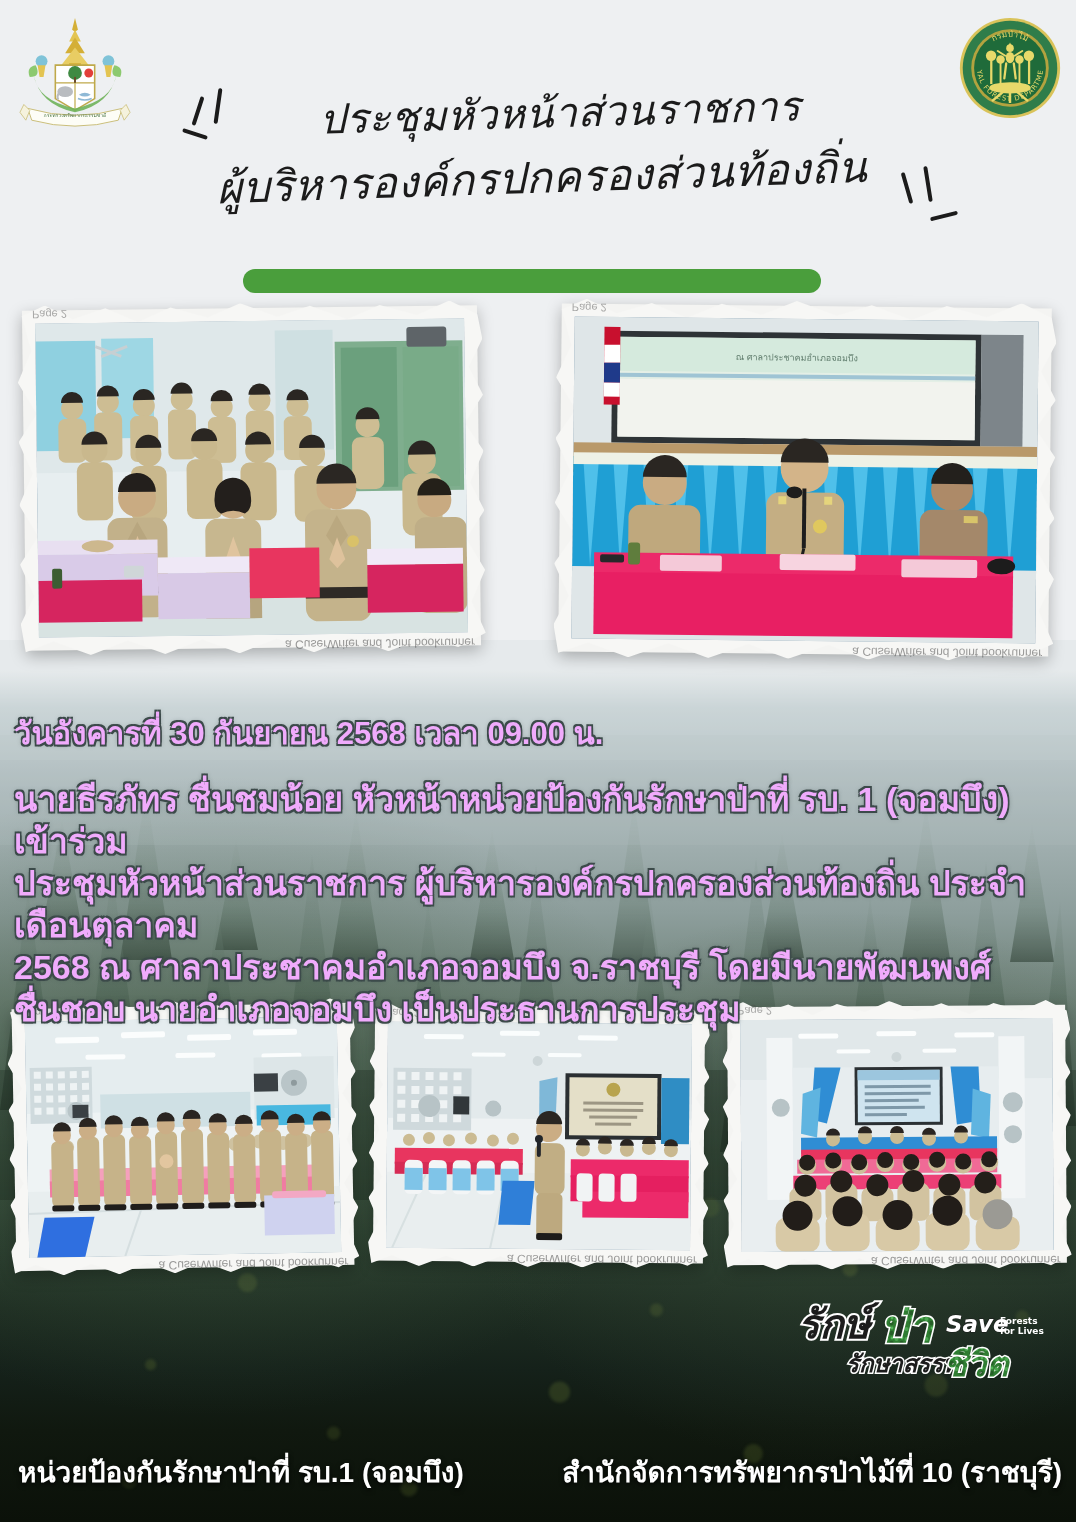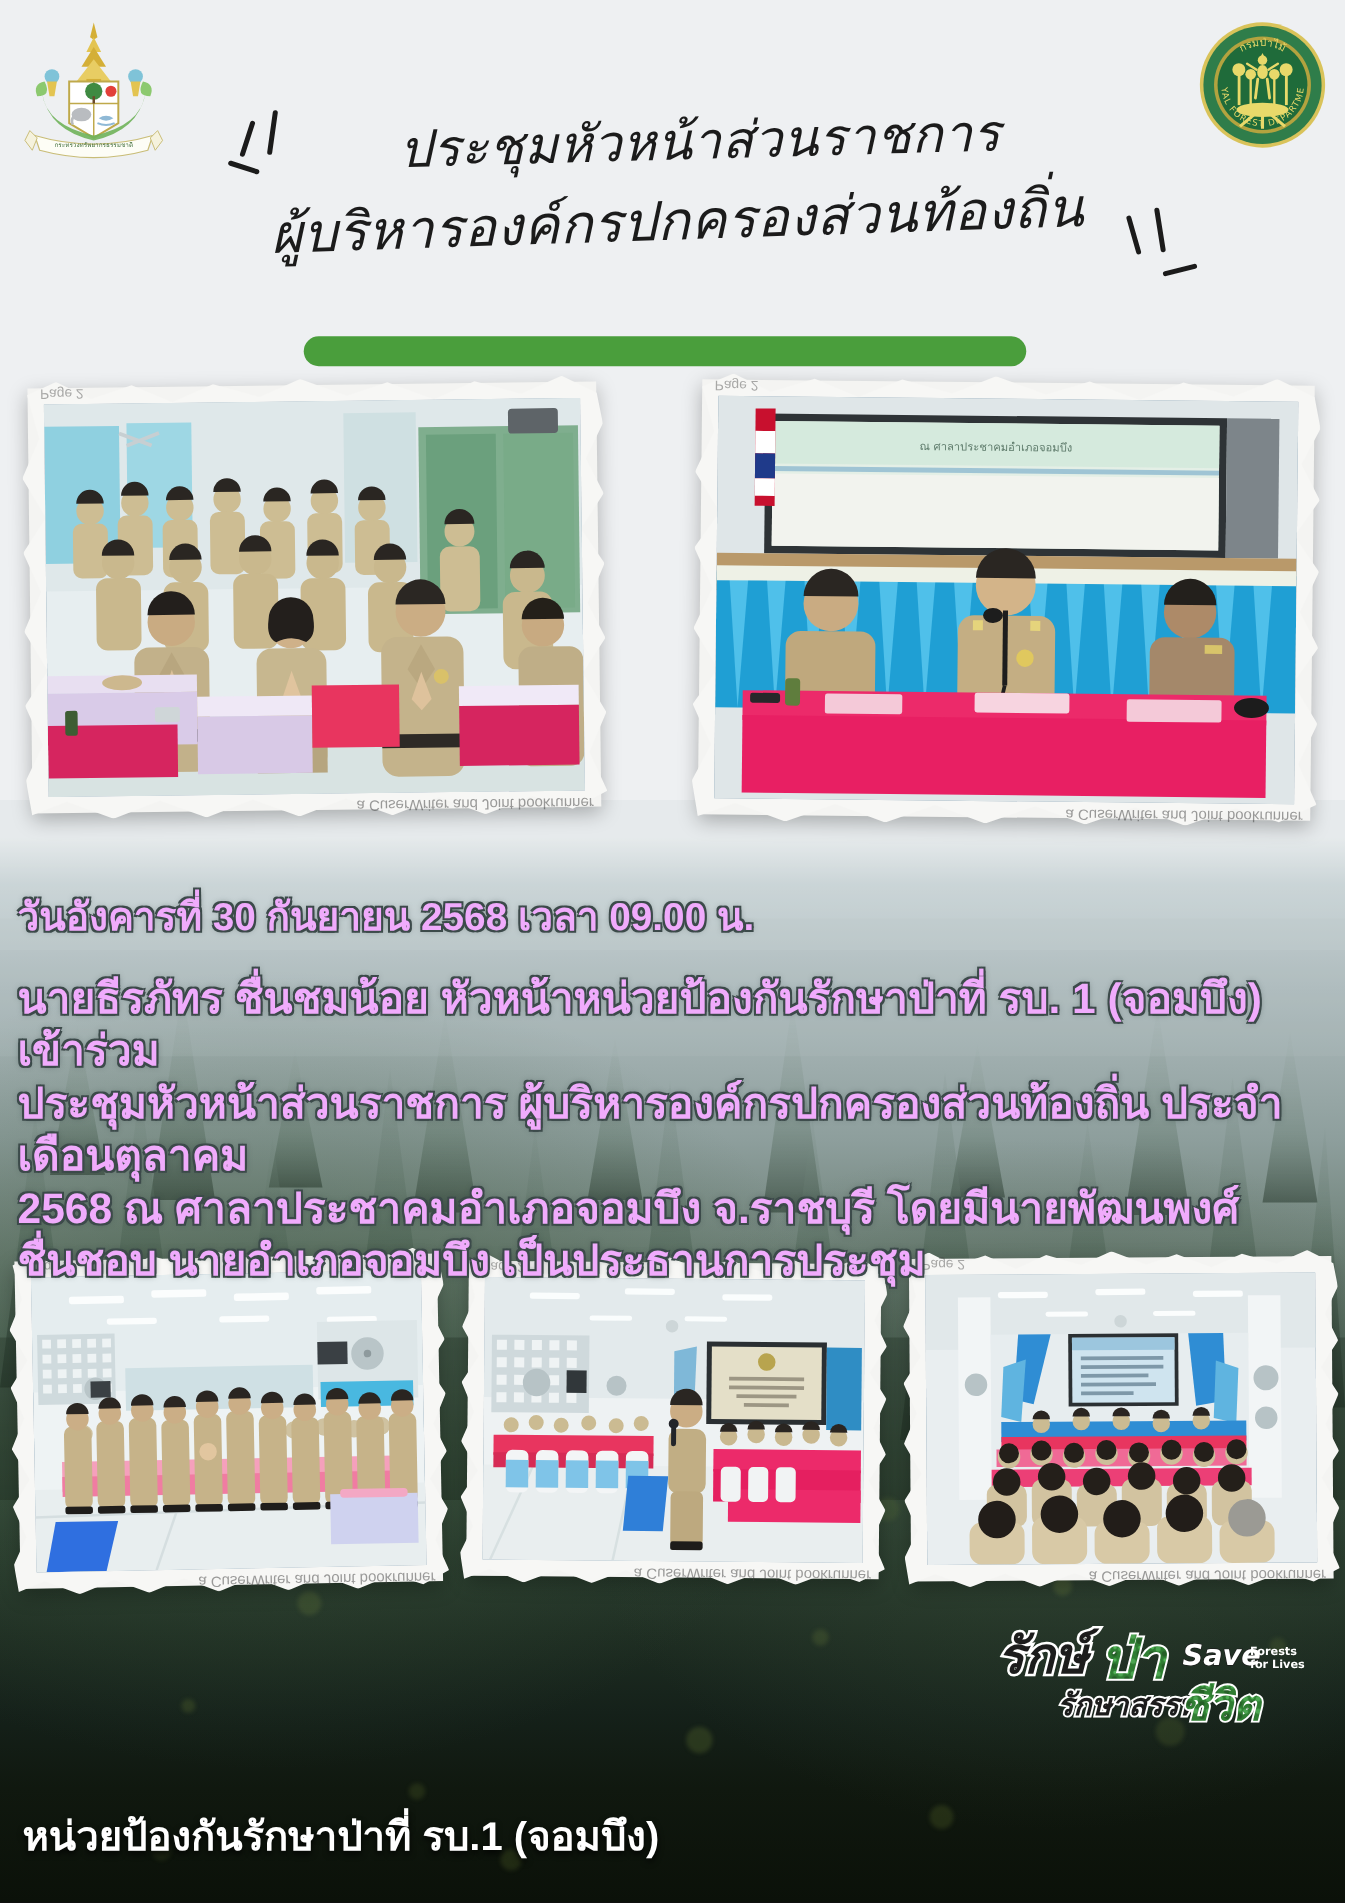--- a/index.html
+++ b/index.html
@@ -206,21 +206,21 @@
   .footer {
     position: absolute;
     left: 0; bottom: 0;
     width: 1076px; height: 110px;
     z-index: 6;
   }
   .foot-left, .foot-right {
     position: absolute;
     bottom: 28px;
     color: #ffffff;
-    font-size: 32px;
+    font-size: 28px;
     font-weight: 700;
     text-shadow: 0 2px 5px rgba(0,0,0,.85);
     white-space: nowrap;
   }
   .foot-left  { left: 18px; }
   .foot-right { right: 14px; }
 
   
   .campaign {
     position: absolute;
@@ -994,13 +994,14 @@
     <text x="206" y="38" font-size="9" font-weight="bold" font-family="DejaVu Sans, sans-serif" fill="#ffffff">for Lives</text>
 
     <text x="52" y="76" font-size="24" font-weight="bold" font-style="italic" font-family="DejaVu Sans, sans-serif" fill="#1c1c1c" stroke="#ffffff" stroke-width="3" paint-order="stroke">รักษาสรรพ</text>
 
     <text x="150" y="80" font-size="34" font-weight="bold" font-style="italic" font-family="DejaVu Sans, sans-serif" fill="url(#leafy)" stroke="#ffffff" stroke-width="3" paint-order="stroke">ชีวิต</text>
   </svg>
 </div>
 
 <div class="footer">
   <span class="foot-left">หน่วยป้องกันรักษาป่าที่ รบ.1 (จอมบึง)</span>
+  <span class="foot-right">สำนักจัดการทรัพยากรป่าไม้ที่ 10 (ราชบุรี)</span>
 </div>
 
 </body></html>

